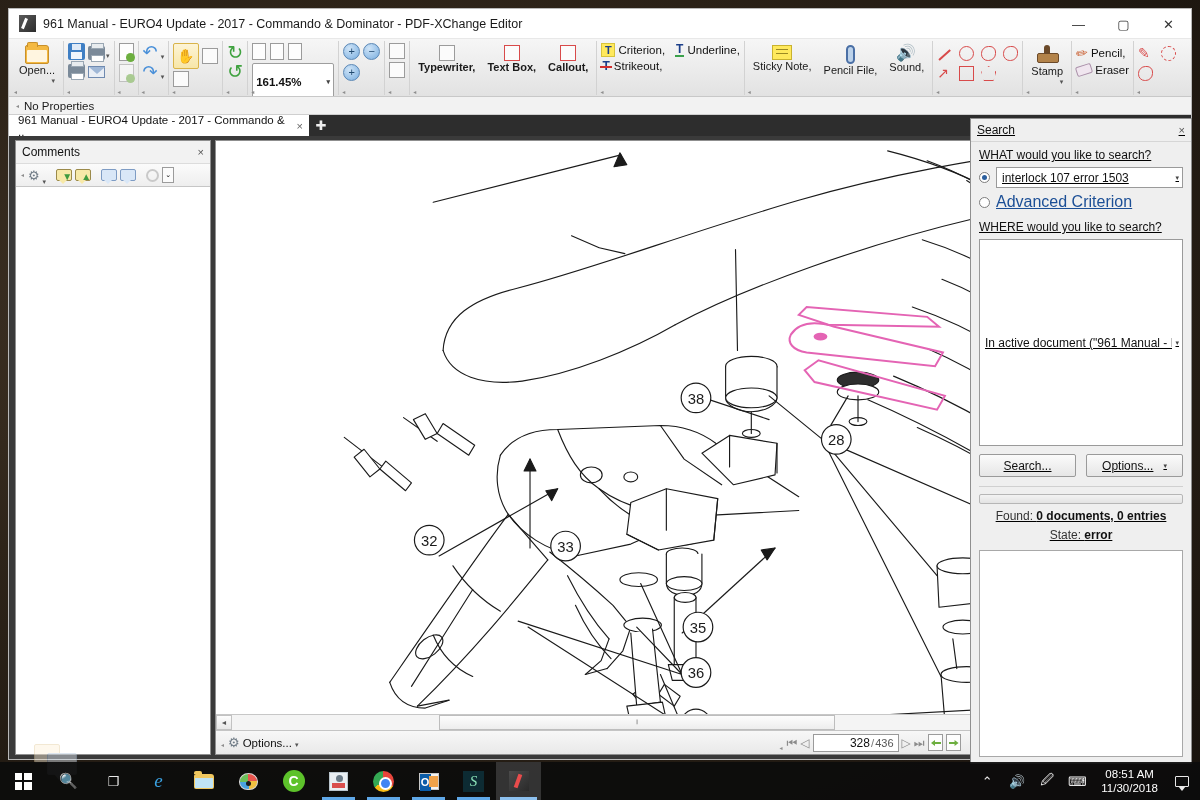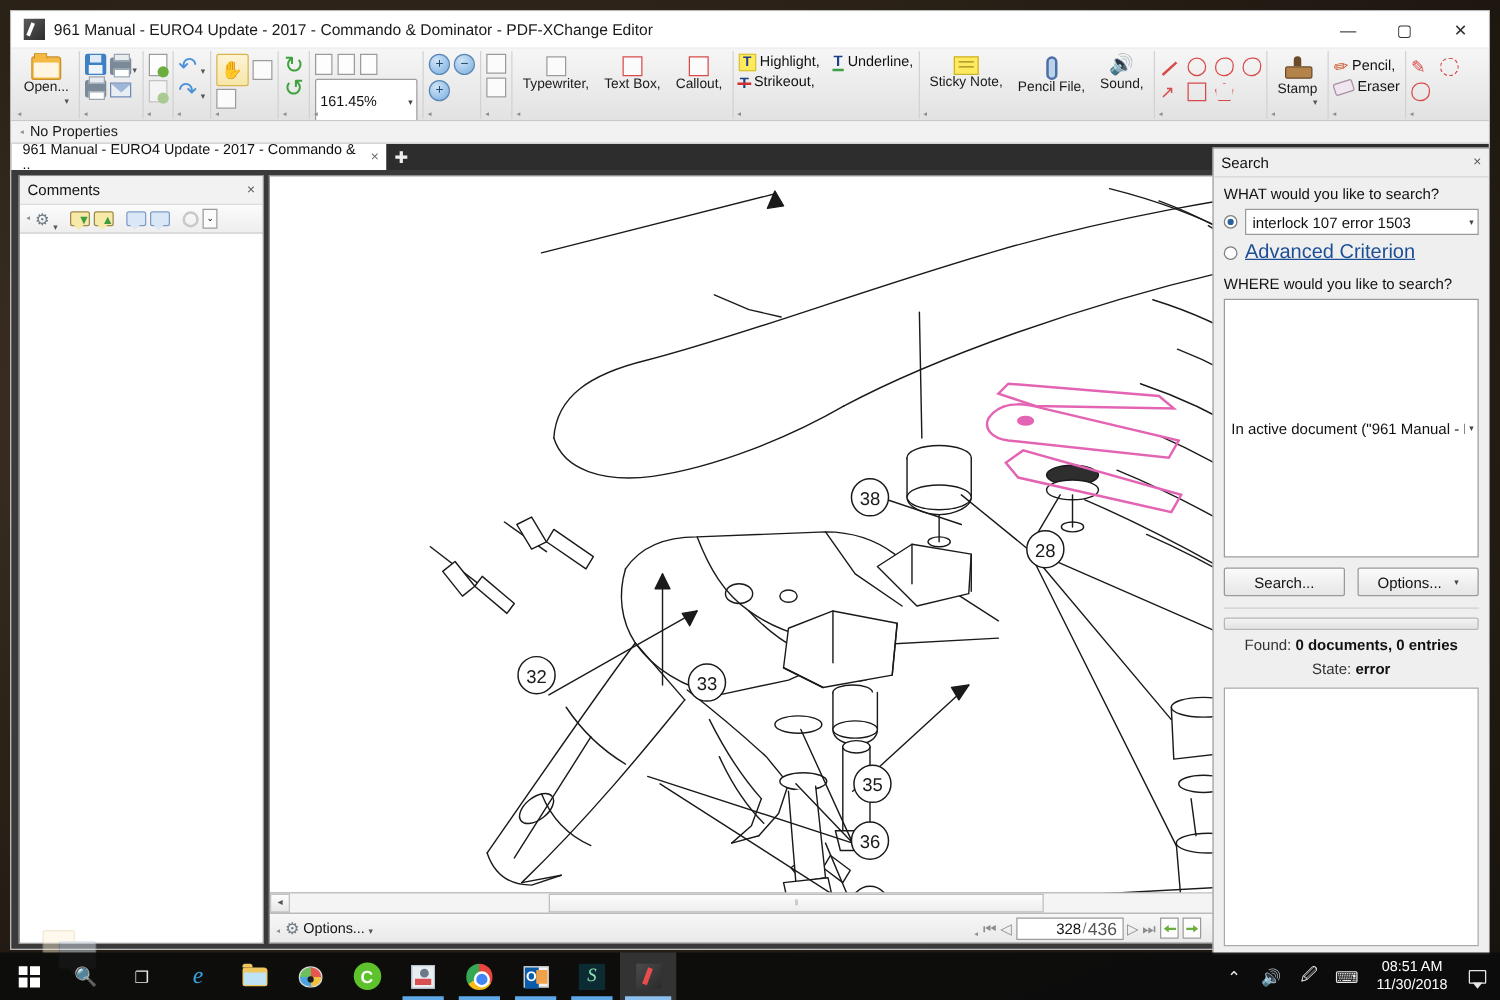--- a/index.html
+++ b/index.html
@@ -99,21 +99,21 @@
   .arrow-u { font-size:18px; color:#4a90d9; line-height:1; }
   .hand-btn {
     width: 26px; height: 26px; border: 1px solid #d9b44a;
     background: linear-gradient(180deg,#fdf4d6,#f7e6a8);
     display:flex;align-items:center;justify-content:center;border-radius:2px;
   }
   .refresh { font-size:19px; color:#3fa23f; line-height:1; }
   .zoombox {
     display:flex;align-items:center; width:82px; height:37px;
     border:1px solid #9e9e9e; background:#fff; border-radius:2px;
-    padding:0 3px; font-size:11.5px; color:#111;
+    padding:0 3px; font-size:11.5px; color:#111;font-weight:bold;
   }
   .zoombox .val { flex:1; }
   .zoombox .dd { font-size:7px; color:#444; }
   .circ-btn { width:17px;height:17px;border-radius:50%;border:1px solid #5a87b5;
     background: radial-gradient(circle at 35% 30%, #cfe4f7, #79aee0);
     color:#20496f; font-size:11px; display:flex;align-items:center;justify-content:center;line-height:1;}
   .sq-ic { width:16px;height:16px;border:1px solid #9b9b9b;background:#fbfbfb;position:relative;}
   .pg-ic { width:14px;height:17px;border:1px solid #9b9b9b;background:#fdfdfd;}
   .hl-T { width:14px;height:14px;background:#ffe95c;color:#1c3f8a;font-weight:bold;font-size:11px;
     display:flex;align-items:center;justify-content:center;line-height:1;border:1px solid #d8c43c;}
@@ -228,39 +228,40 @@
     border-top:1px solid #c4c4c4; padding:0 4px; gap:4px; font-size:11.5px; color:#111;
   }
   .sb-group{ display:flex;align-items:center;gap:3px;position:relative;padding-left:8px;}
   .sb-group::before{content:"◄";position:absolute;left:0;bottom:1px;font-size:5px;color:#8e8e8e;}
   .pagebox {
     width:86px;height:18px;border:1px solid #9a9a9a;background:#fff;
     display:flex;align-items:center;justify-content:flex-end;padding-right:4px;gap:1px;
   }
   .pagebox .cur{ font-size:12px;color:#111;}
   .pagebox .sep{ color:#777;}
-  .pagebox .tot{ color:#555; font-size:14px;}
+  .pagebox .tot{ color:#555; font-size:11px;}
   .nav-ar{ color:#8b8b8b; font-size:12px; }
   .pg-green{ width:15px;height:17px;border:1px solid #9b9b9b;background:#fdfdfd;position:relative;}
   .pg-green::after{content:"";position:absolute;left:2px;top:5px;width:10px;height:6px;background:#6cae3e;clip-path:polygon(0 35%,60% 35%,60% 0,100% 50%,60% 100%,60% 65%,0 65%);}
   .pg-green.left::after{ transform: scaleX(-1); }
   .view-ic{ width:15px;height:15px;border:1px solid #a7a7a7;background:#fff; }
   .view-ic.sel{ border:1px solid #d0a93c; background:linear-gradient(180deg,#fdf4d6,#f7e6a8); }
   .view-ic.two{ width:18px; position:relative; border:none; display:flex; gap:2px;}
   .view-ic.two span{ flex:1; border:1px solid #a7a7a7; background:#fff;}
   .view-ic.four{ width:16px;height:15px;display:grid;grid-template-columns:1fr 1fr;grid-template-rows:1fr 1fr;gap:2px;border:none;}
   .view-ic.four span{ border:1px solid #a7a7a7; background:#fff;}
   .pdf-launch{ width:14px;height:16px;background:#fff;border:1px solid #c03a3a;color:#c03a3a;
     font-weight:bold;font-size:11px;display:flex;align-items:center;justify-content:center;line-height:1;}
   
   #search-panel {
     width: 222px; flex:0 0 222px; background:#efefef;
     display:flex; flex-direction:column;
     position:absolute; right:8px; top:118px; bottom:36px;
     border:1px solid #8f8f8f;
+    text-decoration:underline;
   }
   #search-head{ height:22px;display:flex;align-items:center;padding:0 6px;font-size:12px;color:#111;
     background:#efefef; }
   #search-head .tclose{ margin-left:auto;color:#555;font-size:11px;}
   #search-body{ flex:1; background:#efefef; border-top:1px solid #d6d6d6; padding:6px 8px; display:flex; flex-direction:column; gap:5px;}
   .s-label{ font-size:12px;color:#111; }
   .radio-row{ display:flex;align-items:center;gap:6px;}
   .radio{ width:11px;height:11px;border-radius:50%;border:1px solid #7d7d7d;background:#fff;position:relative;flex:0 0 11px;}
   .radio.on::after{ content:"";position:absolute;left:2px;top:2px;width:5px;height:5px;border-radius:50%;background:#2b5f9e;}
   .combo{ flex:1; height:21px; border:1px solid #9a9a9a; background:#fff;
@@ -419,42 +420,42 @@
 
     <div class="tb-group">
       <div style="display:flex;flex-direction:column;gap:3px;">
         <div class="sq-ic"></div>
         <div class="sq-ic"></div>
       </div>
     </div>
 
 
     <div class="tb-group">
-      <div style="display:flex;gap:4px;">
+      <div style="display:flex;gap:4px;font-weight:bold;">
         <div class="big-btn">
           <div class="sq-ic"></div>
           <div class="lbl">Typewriter,</div>
         </div>
         <div class="big-btn">
           <div class="sq-ic" style="border-color:#d84a4a"></div>
           <div class="lbl">Text Box,</div>
         </div>
         <div class="big-btn">
           <div class="sq-ic" style="border-color:#d84a4a"></div>
           <div class="lbl">Callout,</div>
         </div>
       </div>
     </div>
 
     <div class="tb-group">
       <div style="display:flex;flex-direction:column;gap:3px;">
         <div style="display:flex;gap:10px;">
           <div class="rowlbl">
             <span class="hl-T">T</span>
-            <span>Highlight,</span>
+            <span>Criterion,</span>
           </div>
           <div class="rowlbl">
             <span class="ul-T">T</span>
             <span>Underline,</span>
           </div>
         </div>
         <div class="rowlbl">
           <span class="st-T">T</span>
           <span>Strikeout,</span>
         </div>

